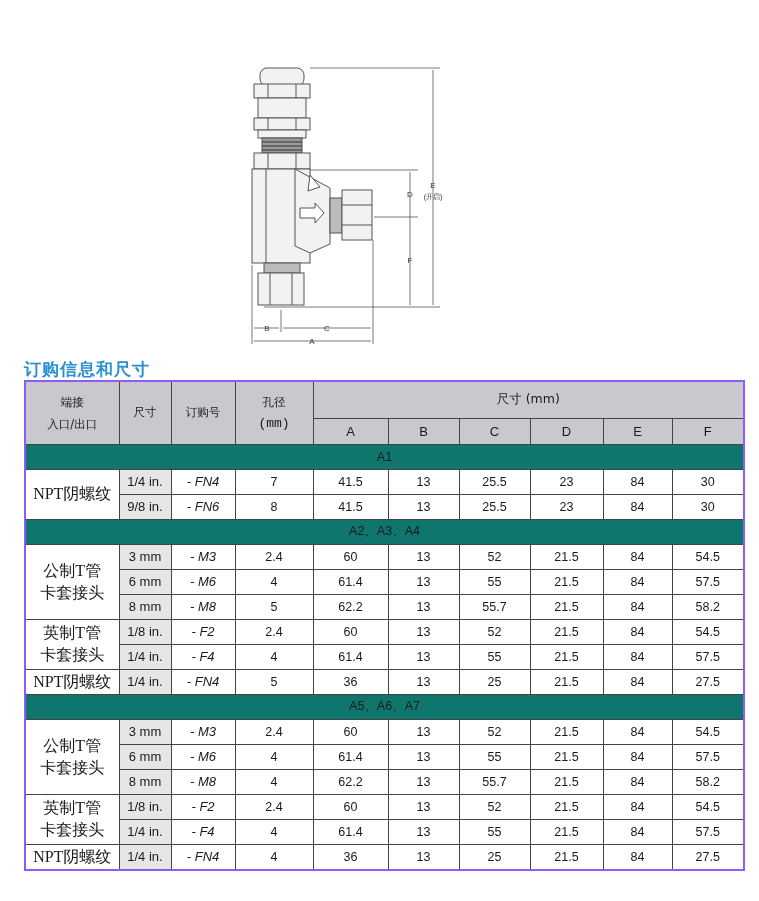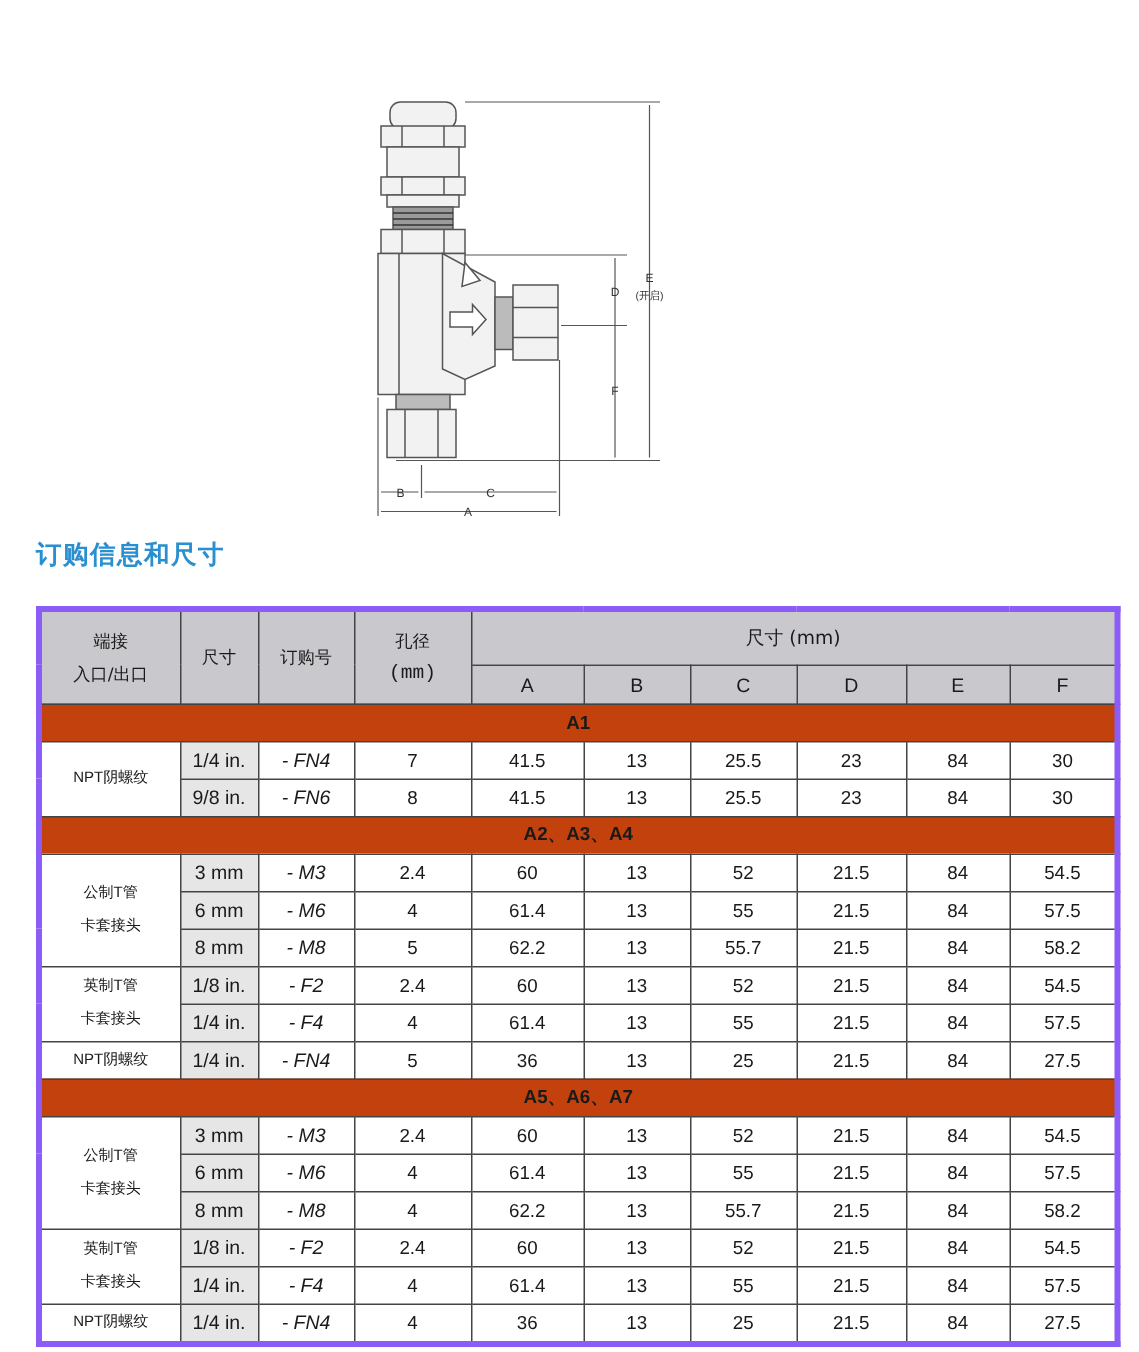--- a/index.html
+++ b/index.html
@@ -2,32 +2,32 @@
 <html><head>
 <meta charset="utf-8">
 <style>
   html, body { margin: 0; padding: 0; background: #ffffff; }
   body { width: 759px; height: 901px; position: relative; overflow: hidden;
          font-family: "Liberation Sans", "DejaVu Sans", sans-serif; color: #1a1a1a; }
   .diagram { position: absolute; left: 240px; top: 60px; width: 220px; height: 290px; }
   .section-title { position: absolute; left: 24px; top: 358px; font-size: 17px;
                    font-weight: bold; color: #2a8fd0; letter-spacing: 1px;
                    font-family: "DejaVu Sans", sans-serif; }
-  table.spec { position: absolute; left: 24px; top: 404px; border-collapse: collapse;
+  table.spec { position: absolute; left: 24px; top: 380px; border-collapse: collapse;
                table-layout: fixed; width: 719px; font-size: 12.5px;
-               border: 4px solid #8b5cf6; }
+               border: 2px solid #8b5cf6; }
   table.spec td, table.spec th { border: 1px solid #444; text-align: center;
                vertical-align: middle; padding: 0; font-weight: normal; }
   th.hd { background: #c9c9cd; font-size: 11.5px; font-family: "DejaVu Sans", sans-serif; }
   th.sub { background: #c9c9cd; font-size: 13px; height: 25px; }
-  tr.band td { background: #c2410c; height: 24px; font-size: 12.5px; font-weight: bold; }
+  tr.band td { background: #0f766e; height: 24px; font-size: 12.5px; }
   tr.data td { height: 24px; background: #fff; }
   td.size { background: #e6e6e6 !important; font-size: 13px; margin-left: 23px; }
   td.order { font-size: 13px; font-style: italic; }
-  td.conn { font-size: 10px; font-family: Liberation Sans, sans-serif; line-height: 22px; }
+  td.conn { font-size: 16px; font-family: Liberation Serif, serif; line-height: 22px; }
   .hdline { display: block; line-height: 22px; }
 </style>
 </head>
 <body>
 
 <svg class="diagram" viewBox="0 0 220 290" xmlns="http://www.w3.org/2000/svg">
   <g fill="#f2f2f2" stroke="#555" stroke-width="1">
 
     <rect x="20" y="8" width="44" height="18" rx="7"></rect>
     <rect x="14" y="24" width="56" height="14"></rect>

